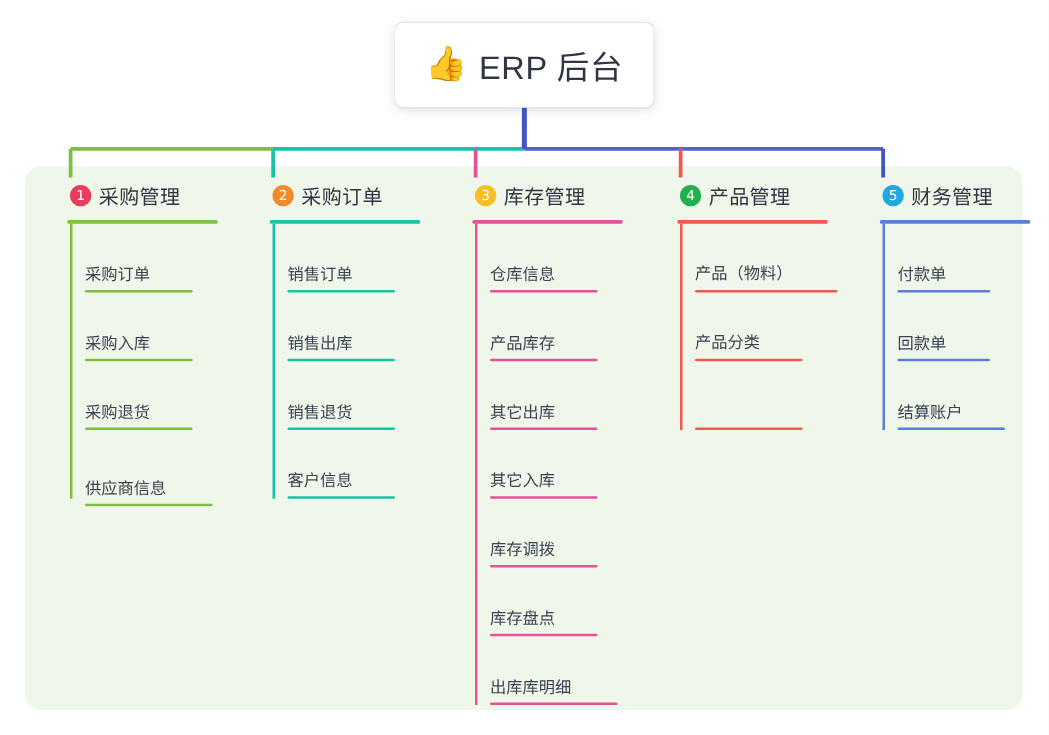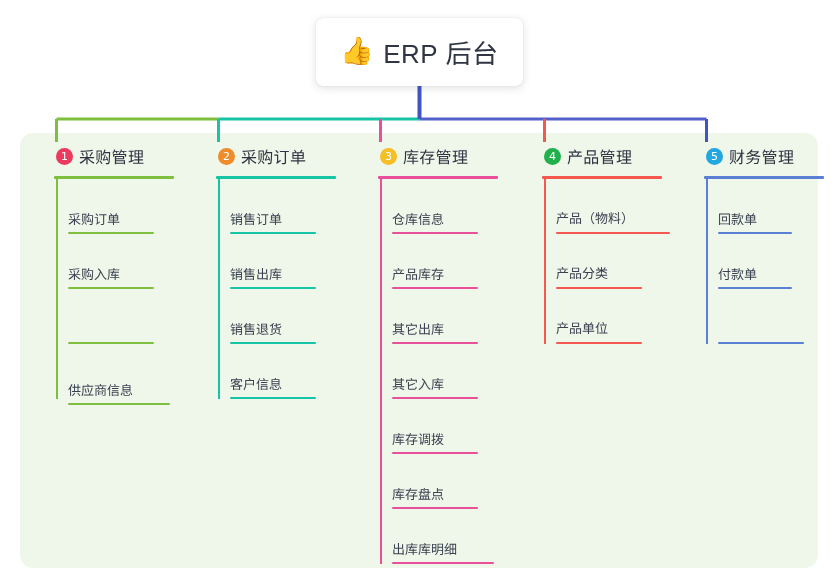--- a/index.html
+++ b/index.html
@@ -192,20 +192,21 @@
           <div class="trunk" style="background: rgb(127, 191, 63); height: 220px;"></div>
           <div class="leaf" style="height: 55px;">
             <div class="leaf-label">采购订单</div>
             <div class="leaf-underline" style="width: 86px; background: rgb(127, 191, 63);"></div>
           </div>
           <div class="leaf" style="height: 55px;">
             <div class="leaf-label">采购入库</div>
             <div class="leaf-underline" style="width: 86px; background: rgb(127, 191, 63);"></div>
           </div>
           <div class="leaf" style="height: 55px;">
+            <div class="leaf-label">采购退货</div>
             <div class="leaf-underline" style="width: 86px; background: rgb(127, 191, 63);"></div>
           </div>
           <div class="leaf" style="height: 61px;">
             <div class="leaf-label">供应商信息</div>
             <div class="leaf-underline" style="width: 102px; background: rgb(127, 191, 63);"></div>
           </div>
         </div>
       </div>
       <div class="column" style="left: 200px;">
         <div class="col-header">
@@ -281,41 +282,41 @@
           <div class="trunk" style="background: rgb(244, 88, 79); height: 165px;"></div>
           <div class="leaf" style="height: 55px;">
             <div class="leaf-label">产品（物料）</div>
             <div class="leaf-underline" style="width: 114px; background: rgb(244, 88, 79);"></div>
           </div>
           <div class="leaf" style="height: 55px;">
             <div class="leaf-label">产品分类</div>
             <div class="leaf-underline" style="width: 86px; background: rgb(244, 88, 79);"></div>
           </div>
           <div class="leaf" style="height: 55px;">
-            <div class="leaf-label">产品单位</div>
             <div class="leaf-underline" style="width: 86px; background: rgb(244, 88, 79);"></div>
           </div>
         </div>
       </div>
       <div class="column" style="left: 688px;">
         <div class="col-header">
           <span class="col-badge" style="background: rgb(34, 167, 224);">5</span>
           <span class="col-title">财务管理</span>
         </div>
         <div class="col-underline" style="width: 120px; background: rgb(91, 127, 212);"></div>
         <div class="leaves" style="height: 165px;">
           <div class="trunk" style="background: rgb(91, 127, 212); height: 165px;"></div>
           <div class="leaf" style="height: 55px;">
+            <div class="leaf-label">付款单</div>
+            <div class="leaf-underline" style="width: 74px; background: rgb(91, 127, 212);"></div>
+          </div>
+          <div class="leaf" style="height: 55px;">
             <div class="leaf-label">回款单</div>
             <div class="leaf-underline" style="width: 74px; background: rgb(91, 127, 212);"></div>
           </div>
           <div class="leaf" style="height: 55px;">
-            <div class="leaf-label">付款单</div>
-            <div class="leaf-underline" style="width: 74px; background: rgb(91, 127, 212);"></div>
-          </div>
-          <div class="leaf" style="height: 55px;">
+            <div class="leaf-label">结算账户</div>
             <div class="leaf-underline" style="width: 86px; background: rgb(91, 127, 212);"></div>
           </div>
         </div>
       </div>
     </div>
 
 </div>
 
 </body></html>

